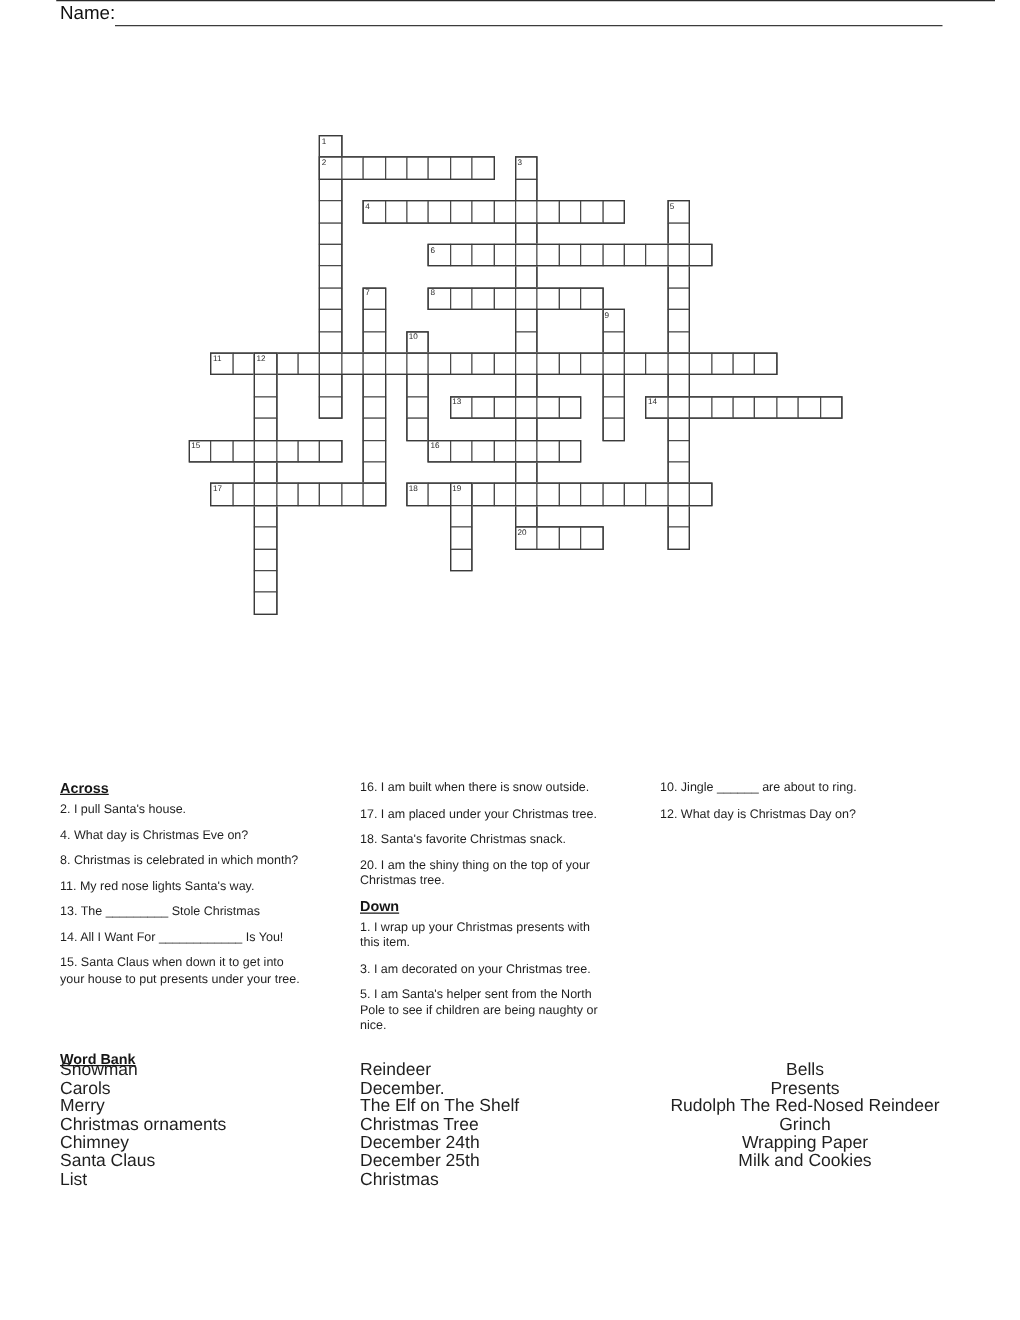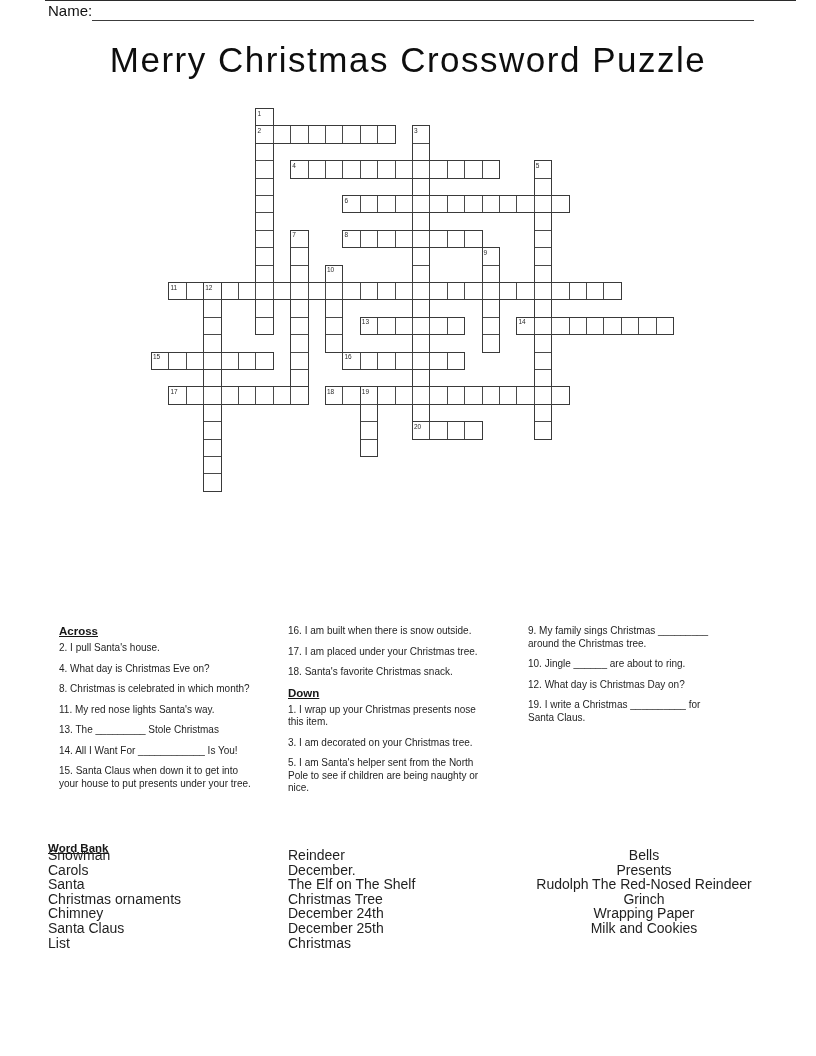--- a/index.html
+++ b/index.html
@@ -11,40 +11,39 @@
   .title{position:absolute;left:0;top:40px;width:100%;margin:0;text-align:center;
          font-size:35px;font-weight:500;letter-spacing:1.5px;color:#0e0e0e;}
   
   .grid{position:absolute;left:151px;top:108px;}
   .cell{position:absolute;box-sizing:border-box;border:1px solid #4a4a4a;background:#fff;}
   .word-outline{position:absolute;box-sizing:border-box;border:1.4px solid #3a3a3a;pointer-events:none;}
   .cellnum{position:absolute;font-size:6.5px;line-height:7px;color:#2a2a2a;z-index:3;}
   
   .clues{position:absolute;top:625px;left:0;width:100%;}
   .clue-col{position:absolute;top:0;width:232px;}
-  .clue-col.c0{left:48px;margin-left:11px;} .clue-col.c1{left:288px;} .clue-col.c2{left:528px;}
+  .clue-col.c0{left:48px;} .clue-col.c1{left:288px;} .clue-col.c2{left:528px;}
   .clue-heading{font-size:11.5px;font-weight:bold;text-decoration:underline;margin:0 0 5px 0;color:#161616;}
   .clue{font-size:10px;line-height:12.5px;margin:0 0 8px 0;color:#1f1f1f;}
   .clue b{font-weight:normal;}
   .clue .txt{white-space:pre-wrap;}
   
   .wordbank{position:absolute;top:842px;left:0;width:100%;}
   .wb-heading{position:absolute;left:48px;top:0;font-size:11.5px;font-weight:bold;text-decoration:underline;color:#161616;}
   .wb-col{position:absolute;top:6px;width:232px;font-size:14px;line-height:14.6px;color:#1f1f1f;}
   .wb-col.c0{left:48px;} .wb-col.c1{left:288px;} .wb-col.c2{left:528px;text-align:center;}
   .wb-item{white-space:nowrap;}
 </style>
 </head>
 <body>
 
 <div class="page">
   <div class="top-rule"></div>
   <span class="name-label">Name:</span>
   <span class="name-line"></span>
-  <h1 class="title">Merry Christmas Crossword Puzzle</h1>
   <div class="grid">
       <div class="cell" style="left: 104.4px; top: 0px; width: 18.4px; height: 18.4px;"></div>
       <div class="cell" style="left: 104.4px; top: 17.4px; width: 18.4px; height: 18.4px;"></div>
       <div class="cell" style="left: 104.4px; top: 34.8px; width: 18.4px; height: 18.4px;"></div>
       <div class="cell" style="left: 104.4px; top: 52.2px; width: 18.4px; height: 18.4px;"></div>
       <div class="cell" style="left: 104.4px; top: 69.6px; width: 18.4px; height: 18.4px;"></div>
       <div class="cell" style="left: 104.4px; top: 87px; width: 18.4px; height: 18.4px;"></div>
       <div class="cell" style="left: 104.4px; top: 104.4px; width: 18.4px; height: 18.4px;"></div>
       <div class="cell" style="left: 104.4px; top: 121.8px; width: 18.4px; height: 18.4px;"></div>
       <div class="cell" style="left: 104.4px; top: 139.2px; width: 18.4px; height: 18.4px;"></div>
@@ -295,43 +294,41 @@
         <p class="clue"><b>11.</b><span class="txt"> My red nose lights Santa's way.</span></p>
         <p class="clue"><b>13.</b><span class="txt"> The _________ Stole Christmas</span></p>
         <p class="clue"><b>14.</b><span class="txt"> All I Want For ____________ Is You!</span></p>
         <p class="clue"><b>15.</b><span class="txt"> Santa Claus when down it to get into
 your house to put presents under your tree.</span></p>
       </div>
       <div class="clue-col c1">
         <p class="clue"><b>16.</b><span class="txt"> I am built when there is snow outside.</span></p>
         <p class="clue"><b>17.</b><span class="txt"> I am placed under your Christmas tree.</span></p>
         <p class="clue"><b>18.</b><span class="txt"> Santa's favorite Christmas snack.</span></p>
+        <p class="clue"><b>20.</b><span class="txt"> I am the shiny thing on the top of your
+Christmas tree.</span></p>
         <p class="clue-heading">Down</p>
-        <p class="clue"><b>1.</b><span class="txt"> I wrap up your Christmas presents nose
+        <p class="clue"><b>1.</b><span class="txt"> I wrap up your Christmas presents with
 this item.</span></p>
         <p class="clue"><b>3.</b><span class="txt"> I am decorated on your Christmas tree.</span></p>
         <p class="clue"><b>5.</b><span class="txt"> I am Santa's helper sent from the North
 Pole to see if children are being naughty or
 nice.</span></p>
       </div>
       <div class="clue-col c2">
-        <p class="clue"><b>9.</b><span class="txt"> My family sings Christmas _________
-around the Christmas tree.</span></p>
         <p class="clue"><b>10.</b><span class="txt"> Jingle ______ are about to ring.</span></p>
         <p class="clue"><b>12.</b><span class="txt"> What day is Christmas Day on?</span></p>
-        <p class="clue"><b>19.</b><span class="txt"> I write a Christmas __________ for
-Santa Claus.</span></p>
       </div>
     </div>
   <div class="wordbank">
     <span class="wb-heading">Word Bank</span>
   <div class="wb-col c0">
         <div class="wb-item">Snowman</div>
         <div class="wb-item">Carols</div>
-        <div class="wb-item">Santa</div>
+        <div class="wb-item">Merry</div>
         <div class="wb-item">Christmas ornaments</div>
         <div class="wb-item">Chimney</div>
         <div class="wb-item">Santa Claus</div>
         <div class="wb-item">List</div>
       </div>
       <div class="wb-col c1">
         <div class="wb-item">Reindeer</div>
         <div class="wb-item">December.</div>
         <div class="wb-item">The Elf on The Shelf</div>
         <div class="wb-item">Christmas Tree</div>

